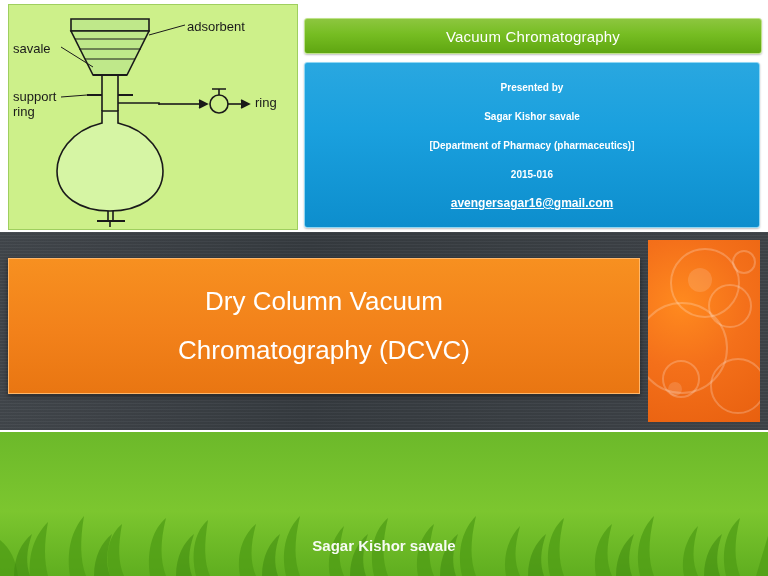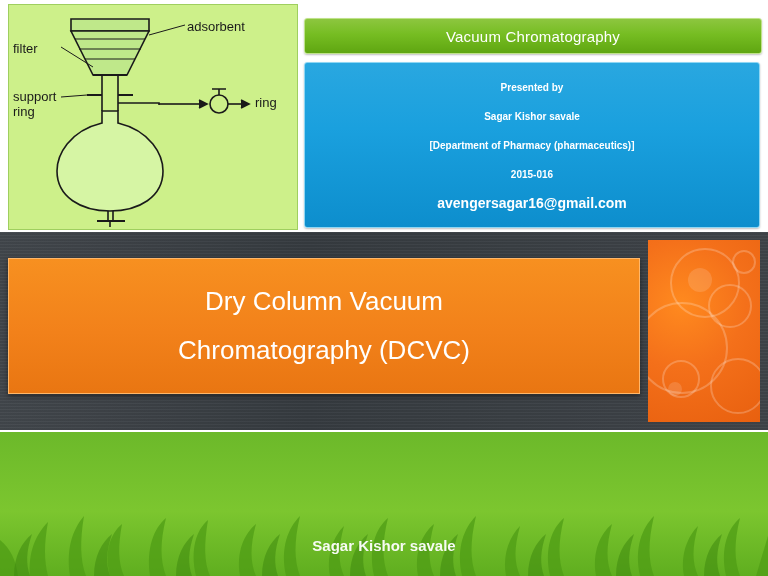--- a/index.html
+++ b/index.html
@@ -83,22 +83,23 @@
   .info-banner .line {
     color: #ffffff;
     font-weight: bold;
     font-size: 10px;
     line-height: 29px;
     white-space: nowrap;
   }
   .info-banner .mailline {
     color: #ffffff;
     font-weight: bold;
-    font-size: 14px;
+    font-size: 12px;
     line-height: 29px;
+    text-decoration: underline;
   }
 
   
   .mid-band {
     position: absolute;
     left: 0; top: 232px;
     width: 768px; height: 198px;
     background: #3b4045;
   }
   .mid-texture {
@@ -222,21 +223,21 @@
           <path d="M99 206 L99 216 M104 206 L104 216"></path>
           <path d="M88 216 L116 216" stroke-width="2"></path>
           <path d="M101 216 L101 222"></path>
 
           <path d="M176 20 L140 30" stroke-width="1"></path>
           <path d="M52 42 L84 62" stroke-width="1"></path>
           <path d="M52 92 L78 90" stroke-width="1"></path>
         </g>
       </svg>
       <div class="labeltxt lbl-adsorbent">adsorbent</div>
-      <div class="labeltxt lbl-filter">filter</div>
+      <div class="labeltxt lbl-filter">savale</div>
       <div class="labeltxt lbl-support">support
 ring</div>
       <div class="labeltxt lbl-pump">ring</div>
     </div>
 
     <div class="title-banner">
       <span>Vacuum Chromatography</span>
     </div>
 
     <div class="info-banner">

